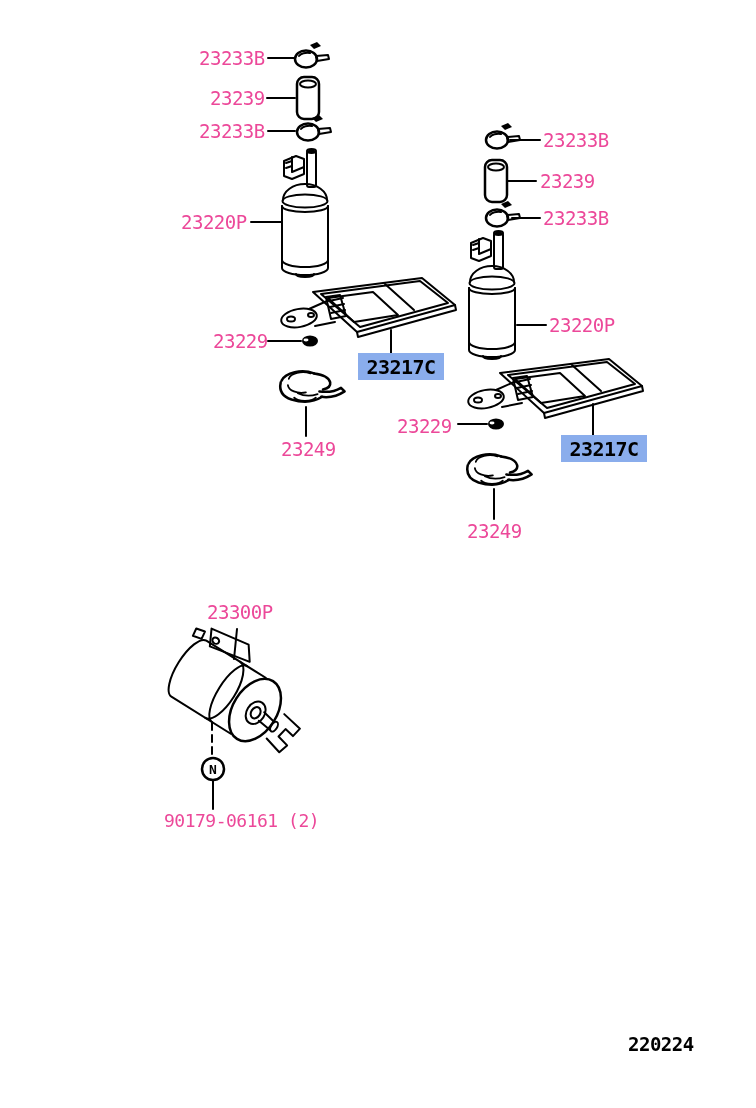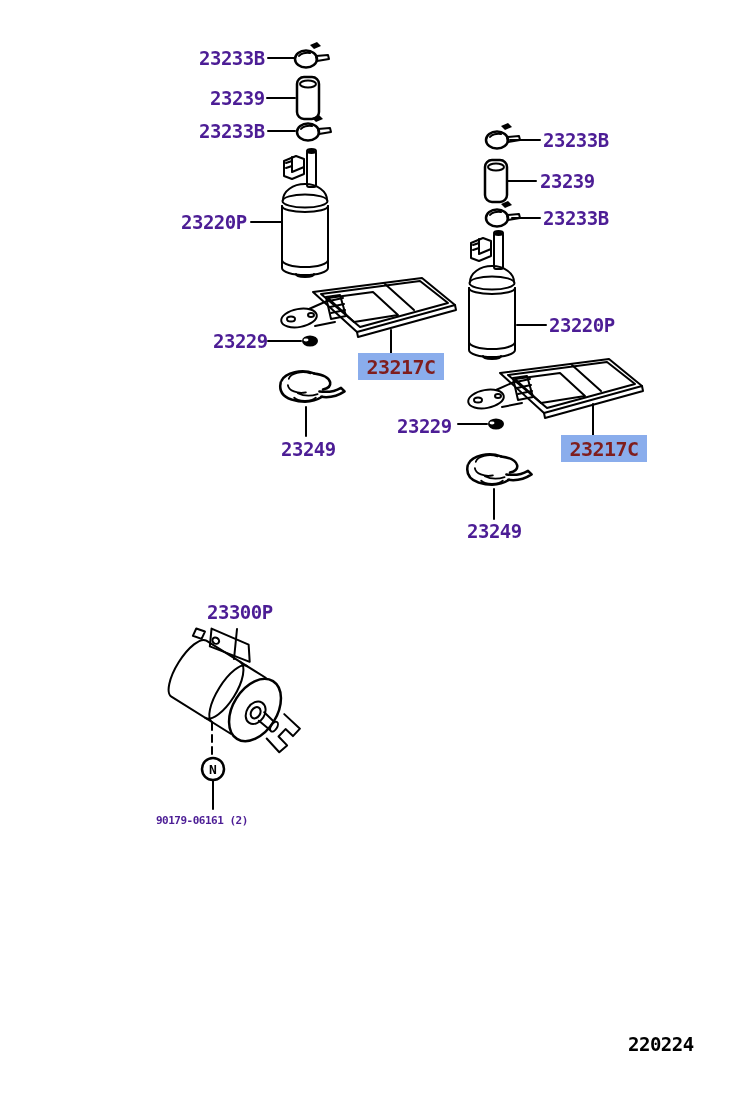--- a/index.html
+++ b/index.html
@@ -3,24 +3,24 @@
 <meta charset="utf-8">
 <style>
   html,body{margin:0;padding:0;background:#fff;}
   .stage{position:relative;width:756px;height:1108px;background:#ffffff;overflow:hidden;
          font-family:"DejaVu Sans Mono", monospace;}
   svg{position:absolute;left:0;top:0;}
   .ln{fill:none;stroke:#000;stroke-width:2;stroke-linecap:round;stroke-linejoin:round;}
   .ln25{fill:none;stroke:#000;stroke-width:2.5;stroke-linecap:round;stroke-linejoin:round;}
   .ln3{fill:none;stroke:#000;stroke-width:2.8;stroke-linecap:round;stroke-linejoin:round;}
   .fillb{fill:#000;stroke:none;}
-  .lab{position:absolute;font-weight:bold;font-size:19px;line-height:22px;
-       letter-spacing:-0.5px;color:#4c1d95;white-space:nowrap;}
-  .lab-sm{font-size:11px;line-height:18px;letter-spacing:-0.5px;}
-  .hl{position:absolute;width:86px;height:27px;background:#8aadec;color:#7f1d1d;
+  .lab{position:absolute;font-weight:normal;font-size:19px;line-height:22px;
+       letter-spacing:-0.5px;color:#ec4899;white-space:nowrap;}
+  .lab-sm{font-size:18px;line-height:18px;letter-spacing:-0.5px;margin-left:8px;}
+  .hl{position:absolute;width:86px;height:27px;background:#8aadec;color:#000000;
       display:flex;align-items:center;justify-content:center;
       font-weight:bold;font-size:20px;letter-spacing:-0.5px;}
   .code{position:absolute;font-weight:bold;font-size:19px;color:#000;letter-spacing:-0.5px;text-align:center;}
 </style>
 </head>
 <body>
 
 <div class="stage">
 
 <svg width="756" height="1108" viewBox="0 0 756 1108">

